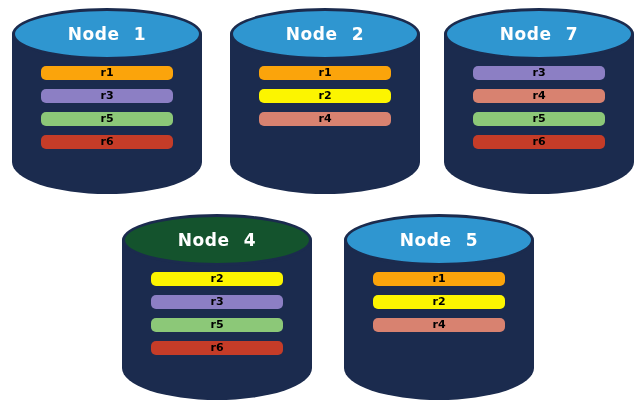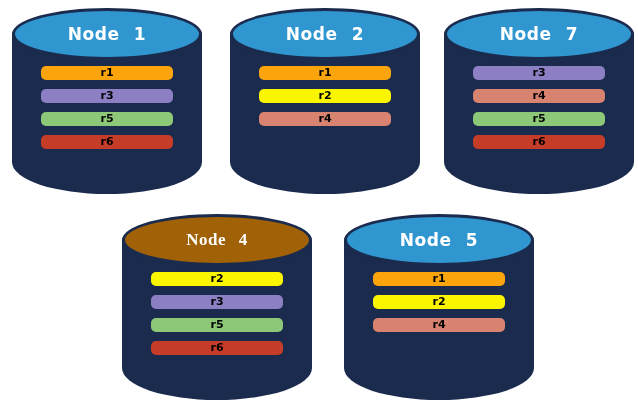--- a/index.html
+++ b/index.html
@@ -135,21 +135,21 @@
             <span class="bar-label" style="color: rgb(0, 0, 0);">r5</span>
           </div>
           <div class="bar" style="background: rgb(197, 60, 40);">
             <span class="bar-label" style="color: rgb(0, 0, 0);">r6</span>
           </div>
         </div>
     </div>
 
     <div class="node node-pos-3">
       <div class="cyl-body" style="background: rgb(27, 43, 78);"></div>
-      <div class="cyl-top" style="background: #a16207; border-color: rgb(27, 43, 78); font-family: Liberation Serif, serif;">
+      <div class="cyl-top" style="background: #14532d; border-color: rgb(27, 43, 78);">
         <span class="node-label" style="color: rgb(255, 255, 255);">Node 4</span>
       </div>
       <div class="bars">
           <div class="bar" style="background: rgb(252, 245, 0);">
             <span class="bar-label" style="color: rgb(0, 0, 0);">r2</span>
           </div>
           <div class="bar" style="background: rgb(140, 127, 196);">
             <span class="bar-label" style="color: rgb(0, 0, 0);">r3</span>
           </div>
           <div class="bar" style="background: rgb(140, 200, 120);">

